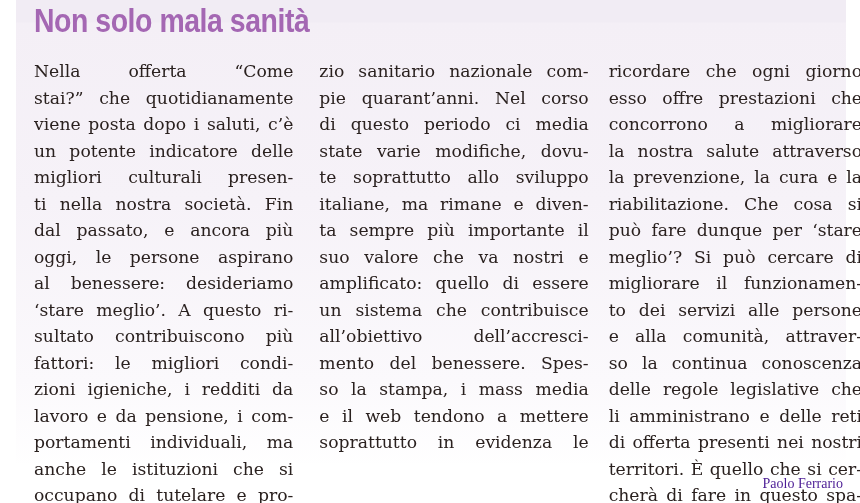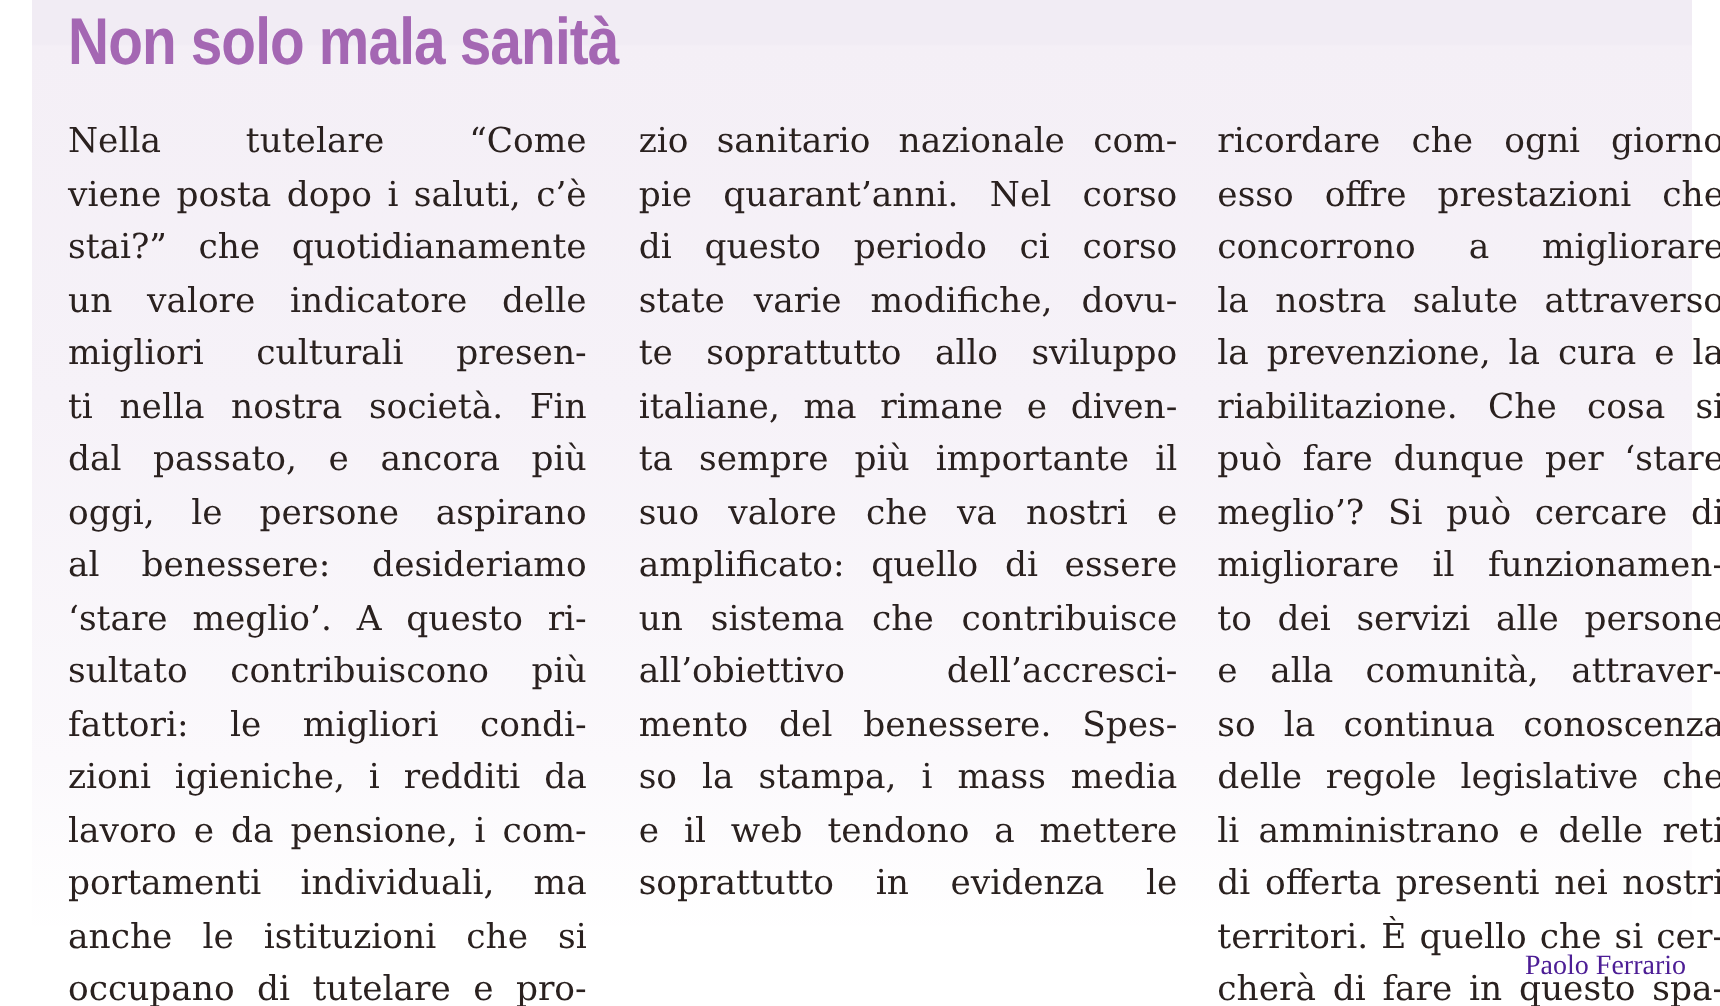--- a/index.html
+++ b/index.html
@@ -35,42 +35,42 @@
     }
   </style>
 </head>
 <body>
 
 <div class="panel">
   <h1 class="title">Non solo mala sanità</h1>
 
   <div class="columns">
     <div class="col col1">
-        <span class="line">Nella tutelare “Come</span>
+        <span class="line">Nella offerta “Come</span>
+        <span class="line">stai?” che quotidianamente</span>
         <span class="line">viene posta dopo i saluti, c’è</span>
-        <span class="line">stai?” che quotidianamente</span>
-        <span class="line">un valore indicatore delle</span>
+        <span class="line">un potente indicatore delle</span>
         <span class="line">migliori culturali presen-</span>
         <span class="line">ti nella nostra società. Fin</span>
         <span class="line">dal passato, e ancora più</span>
         <span class="line">oggi, le persone aspirano</span>
         <span class="line">al benessere: desideriamo</span>
         <span class="line">‘stare meglio’. A questo ri-</span>
         <span class="line">sultato contribuiscono più</span>
         <span class="line">fattori: le migliori condi-</span>
         <span class="line">zioni igieniche, i redditi da</span>
         <span class="line">lavoro e da pensione, i com-</span>
         <span class="line">portamenti individuali, ma</span>
         <span class="line">anche le istituzioni che si</span>
         <span class="line">occupano di tutelare e pro-</span>
       </div>
     <div class="col col2">
         <span class="line">zio sanitario nazionale com-</span>
         <span class="line">pie quarant’anni. Nel corso</span>
-        <span class="line">di questo periodo ci corso</span>
+        <span class="line">di questo periodo ci media</span>
         <span class="line">state varie modifiche, dovu-</span>
         <span class="line">te soprattutto allo sviluppo</span>
         <span class="line">italiane, ma rimane e diven-</span>
         <span class="line">ta sempre più importante il</span>
         <span class="line">suo valore che va nostri e</span>
         <span class="line">amplificato: quello di essere</span>
         <span class="line">un sistema che contribuisce</span>
         <span class="line">all’obiettivo dell’accresci-</span>
         <span class="line">mento del benessere. Spes-</span>
         <span class="line">so la stampa, i mass media</span>

